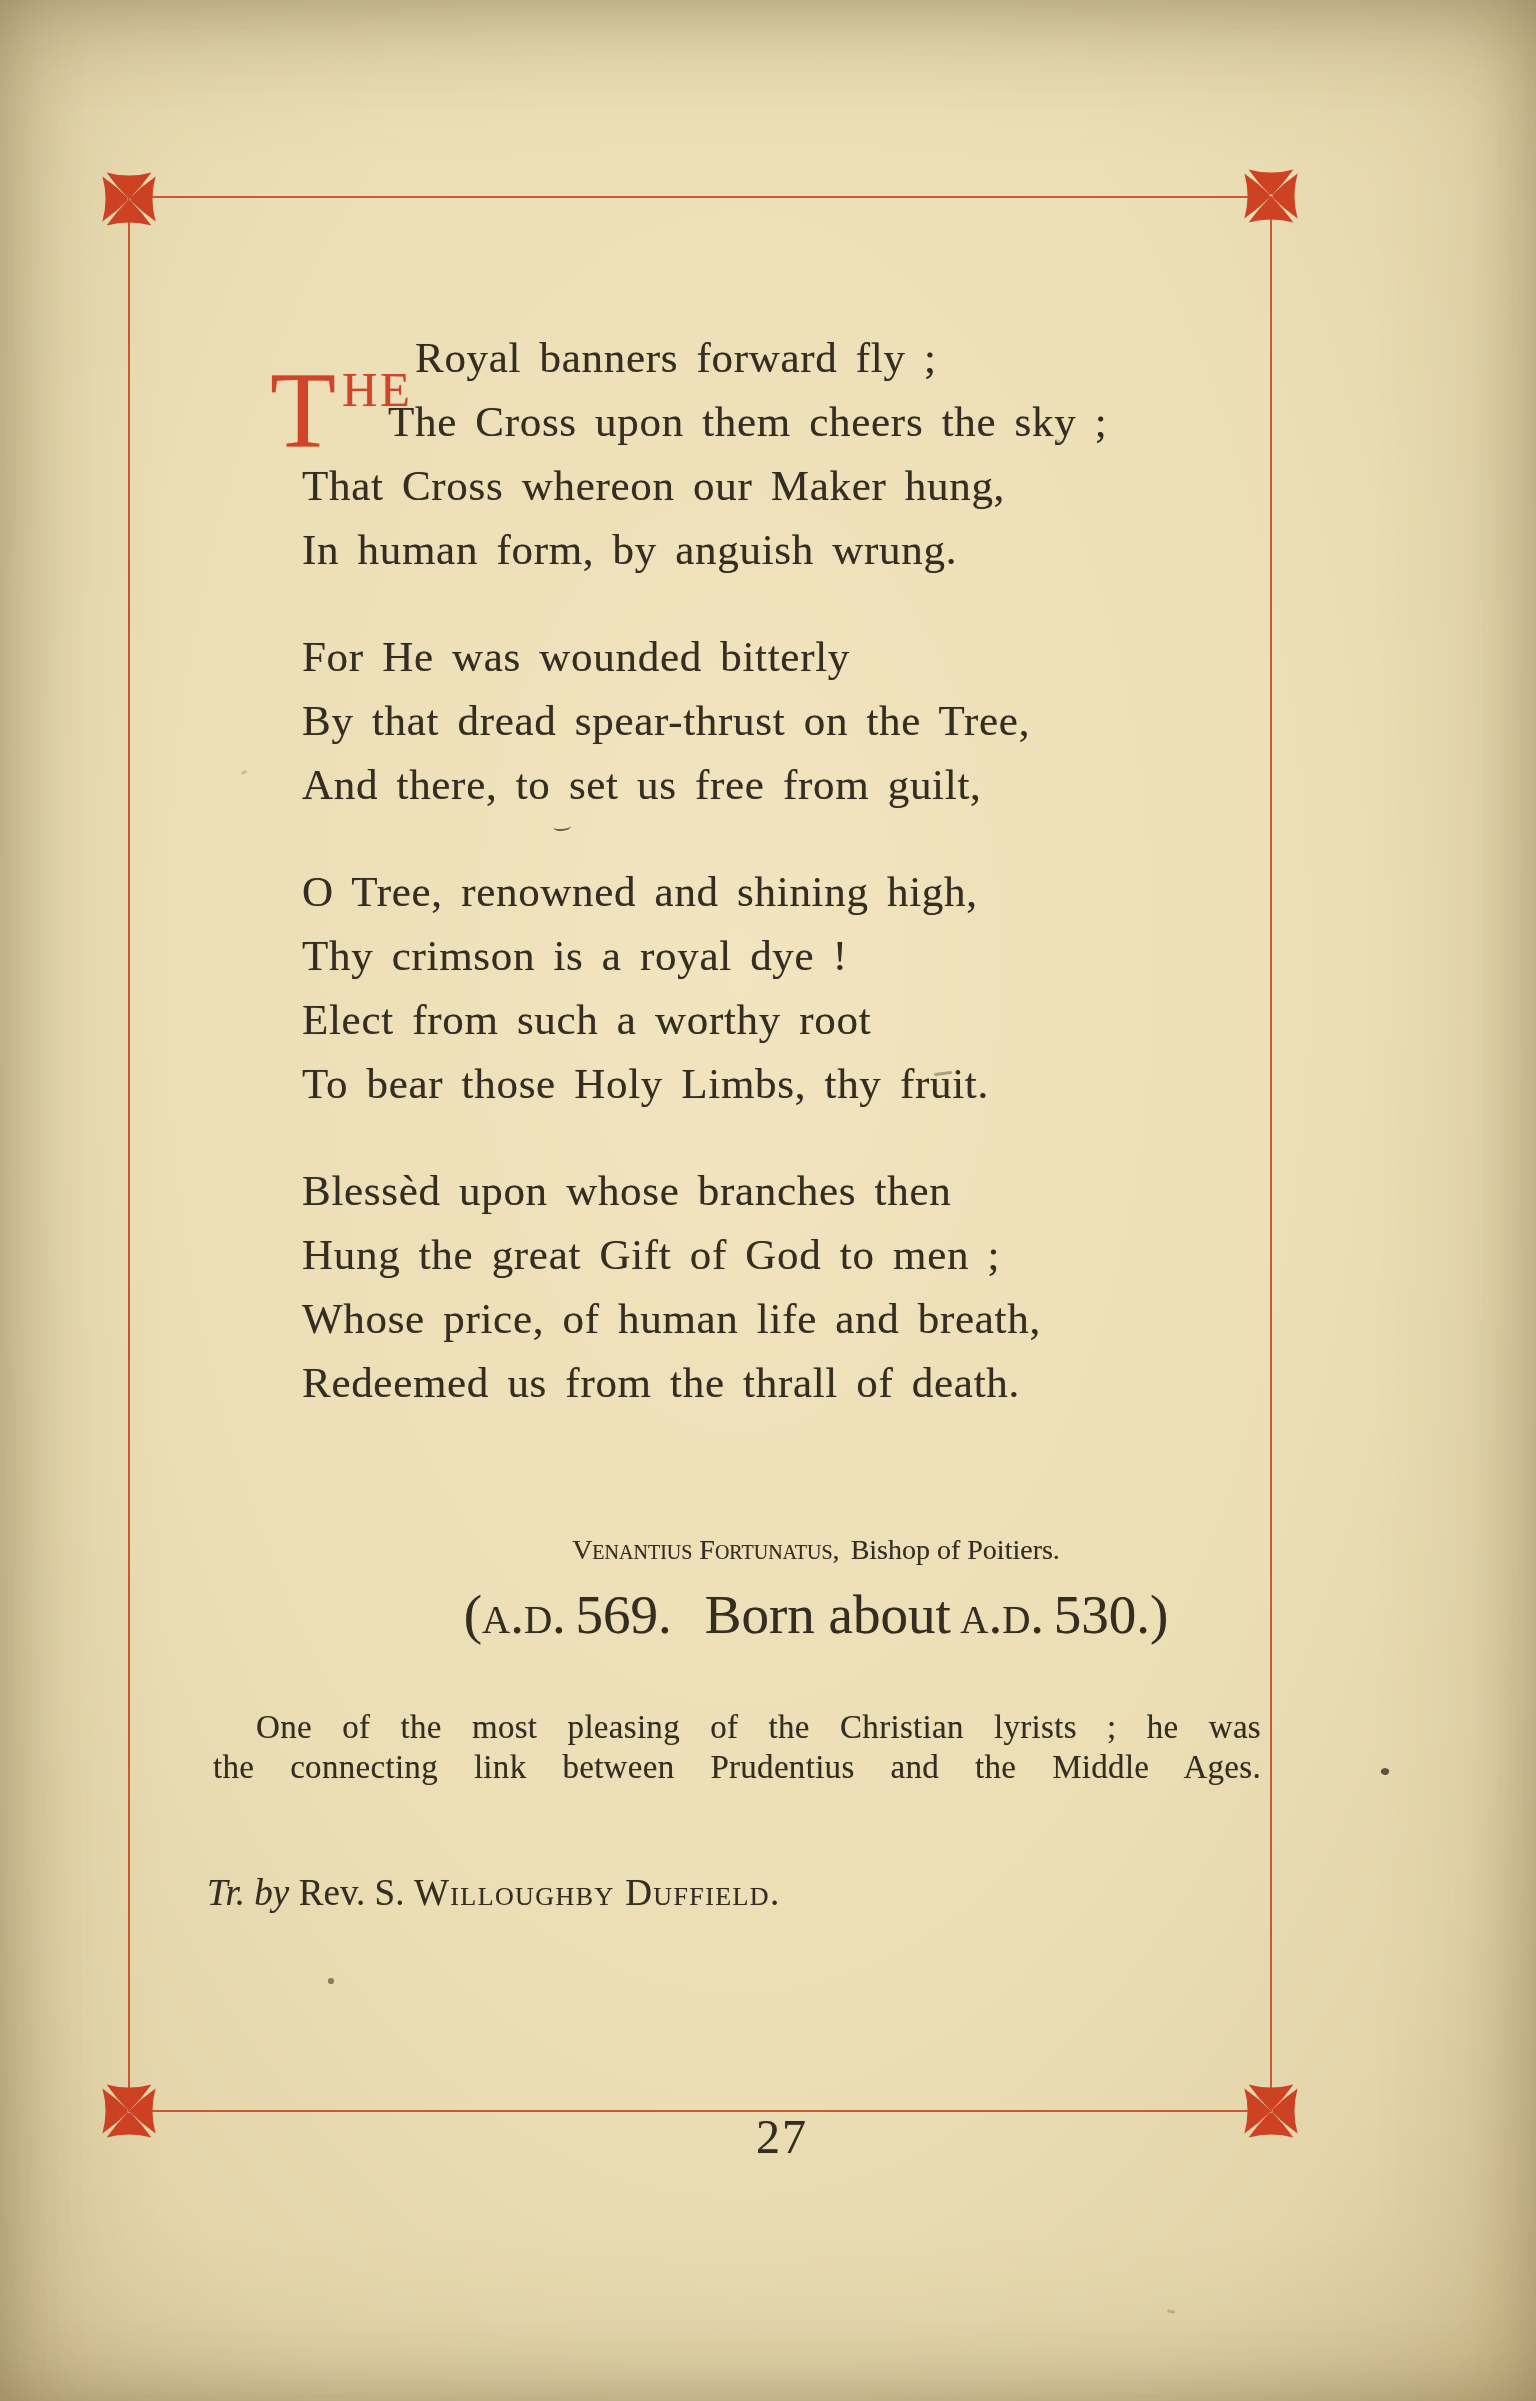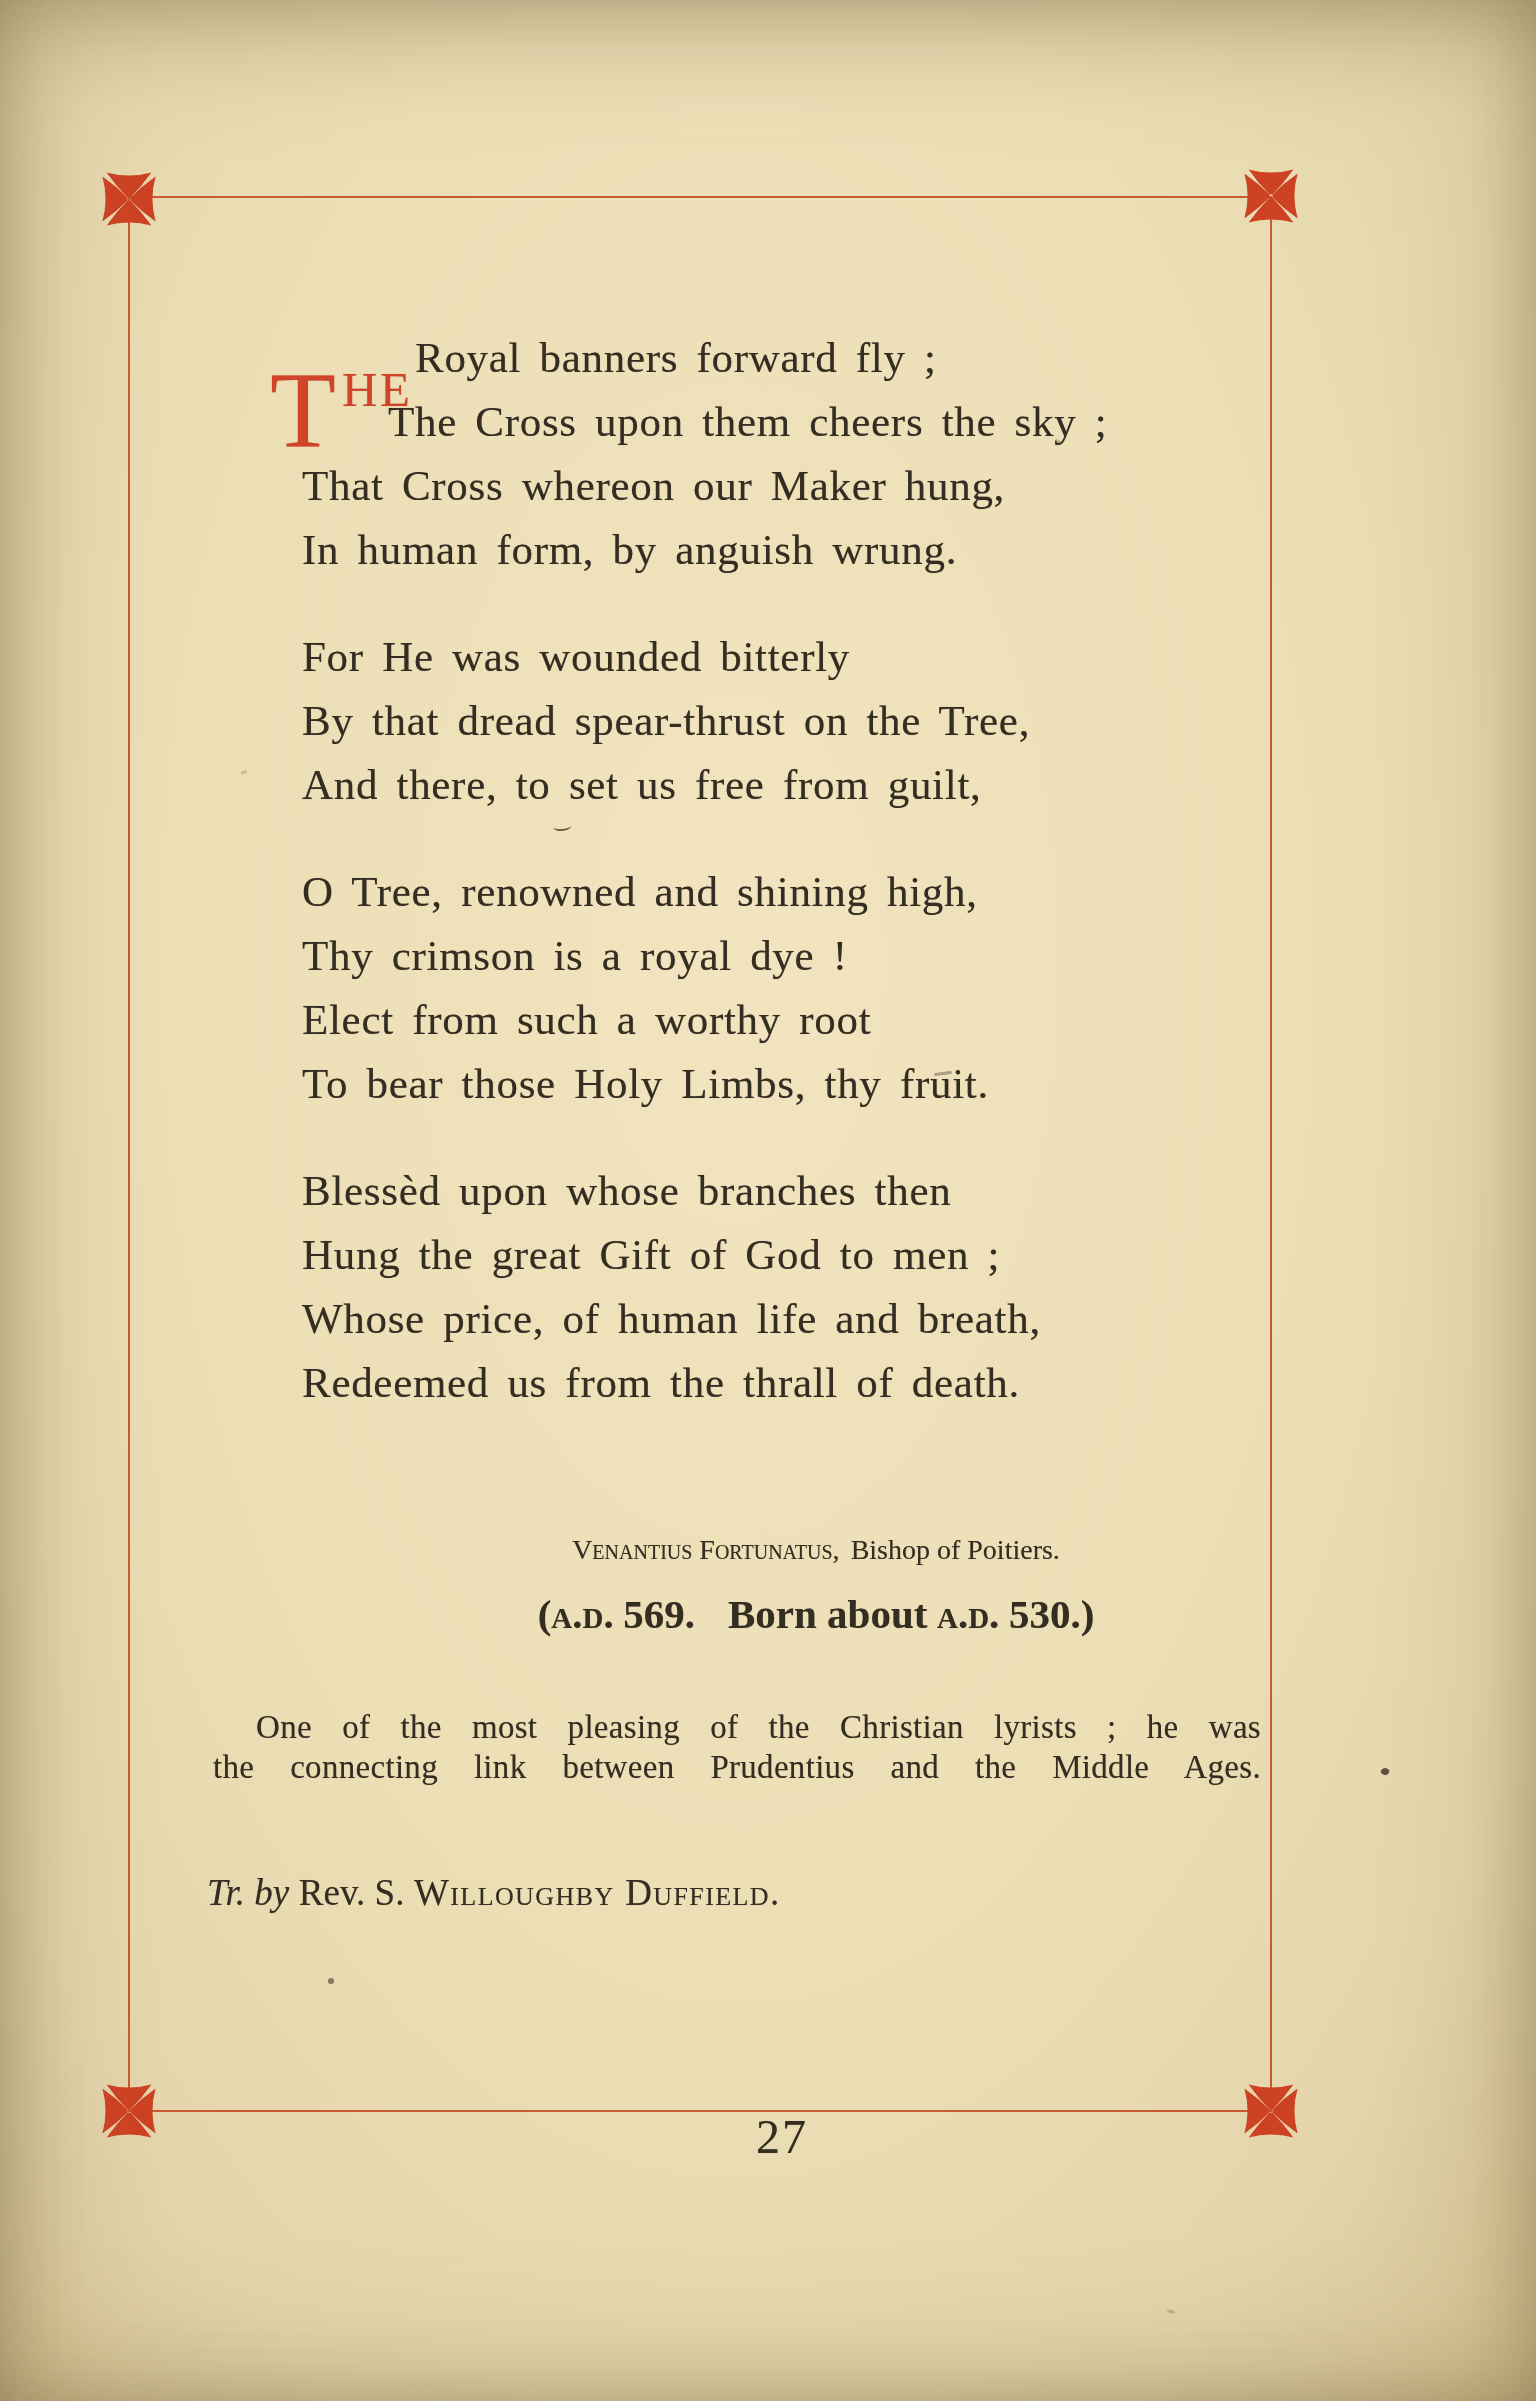--- a/index.html
+++ b/index.html
@@ -85,21 +85,21 @@
   .attribution {
     position: absolute;
     left: 336px; top: 1522px;
     width: 960px;
     text-align: center;
     text-shadow: 0 0 0.7px rgba(52, 45, 34, 0.4);
   }
   .attr-author { font-size: 28px; line-height: 55px; white-space: nowrap; }
   .sc { font-variant: small-caps; }
   .attr-author .plain { margin-left: 11px; }
-  .attr-dates { font-size: 41px; line-height: 55px; margin-top: 9.6px; white-space: nowrap; font-weight: bold; }
+  .attr-dates { font-size: 55px; line-height: 55px; margin-top: 9.6px; white-space: nowrap; }
   .attr-dates .datespace { display: inline-block; width: 33px; }
   .attr-dates .sp { display: inline-block; width: 9.6px; }
 
   
   .note {
     position: absolute;
     left: 213px; top: 1707px;
     width: 1048px;
     font-size: 33px;
     line-height: 40px;

